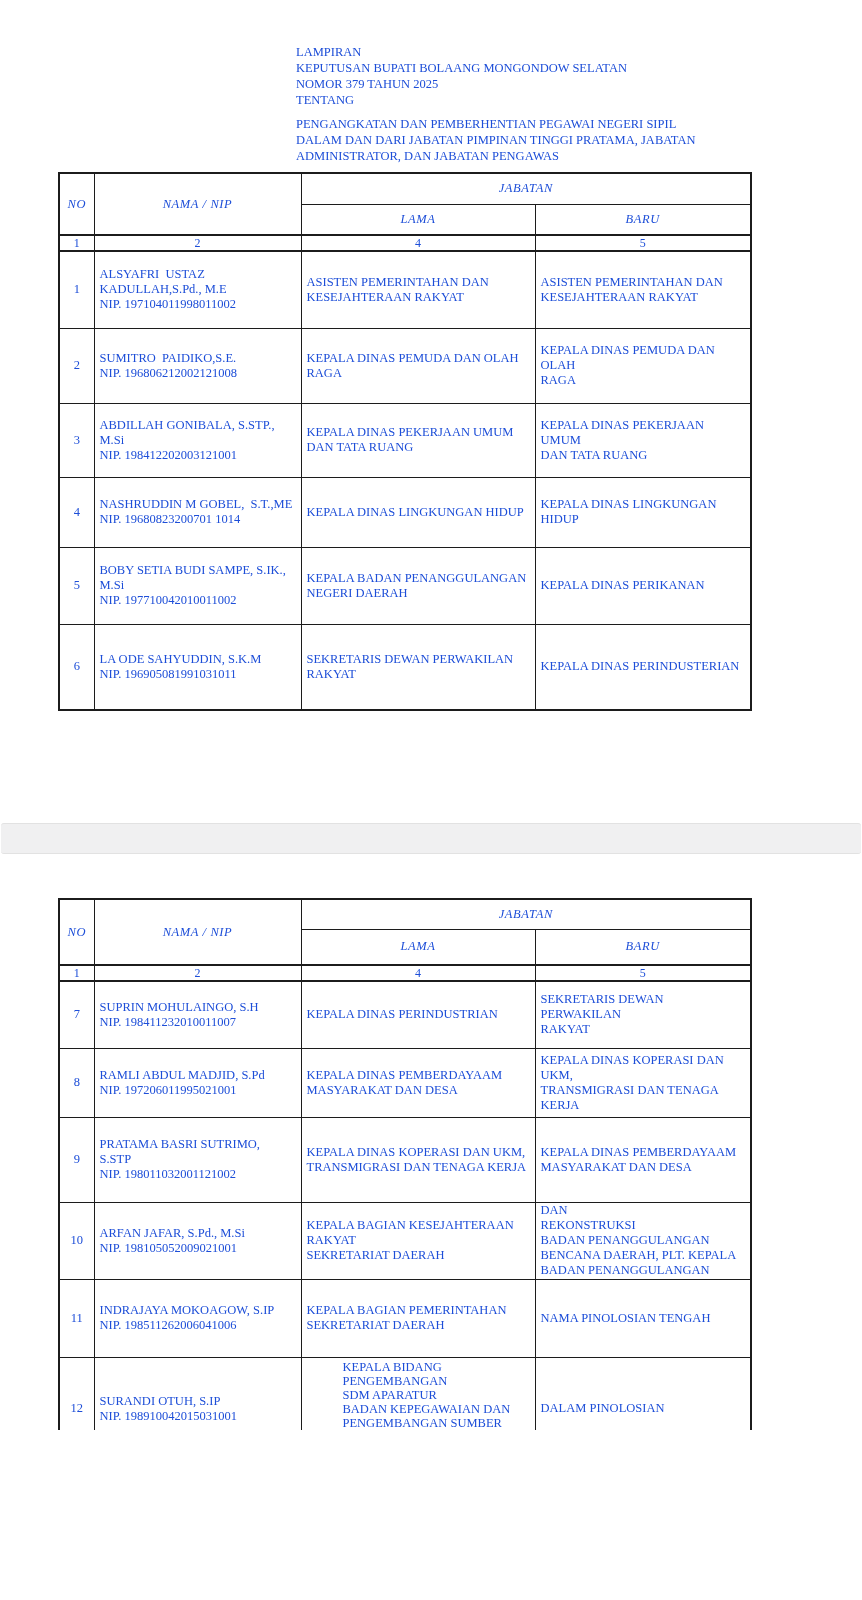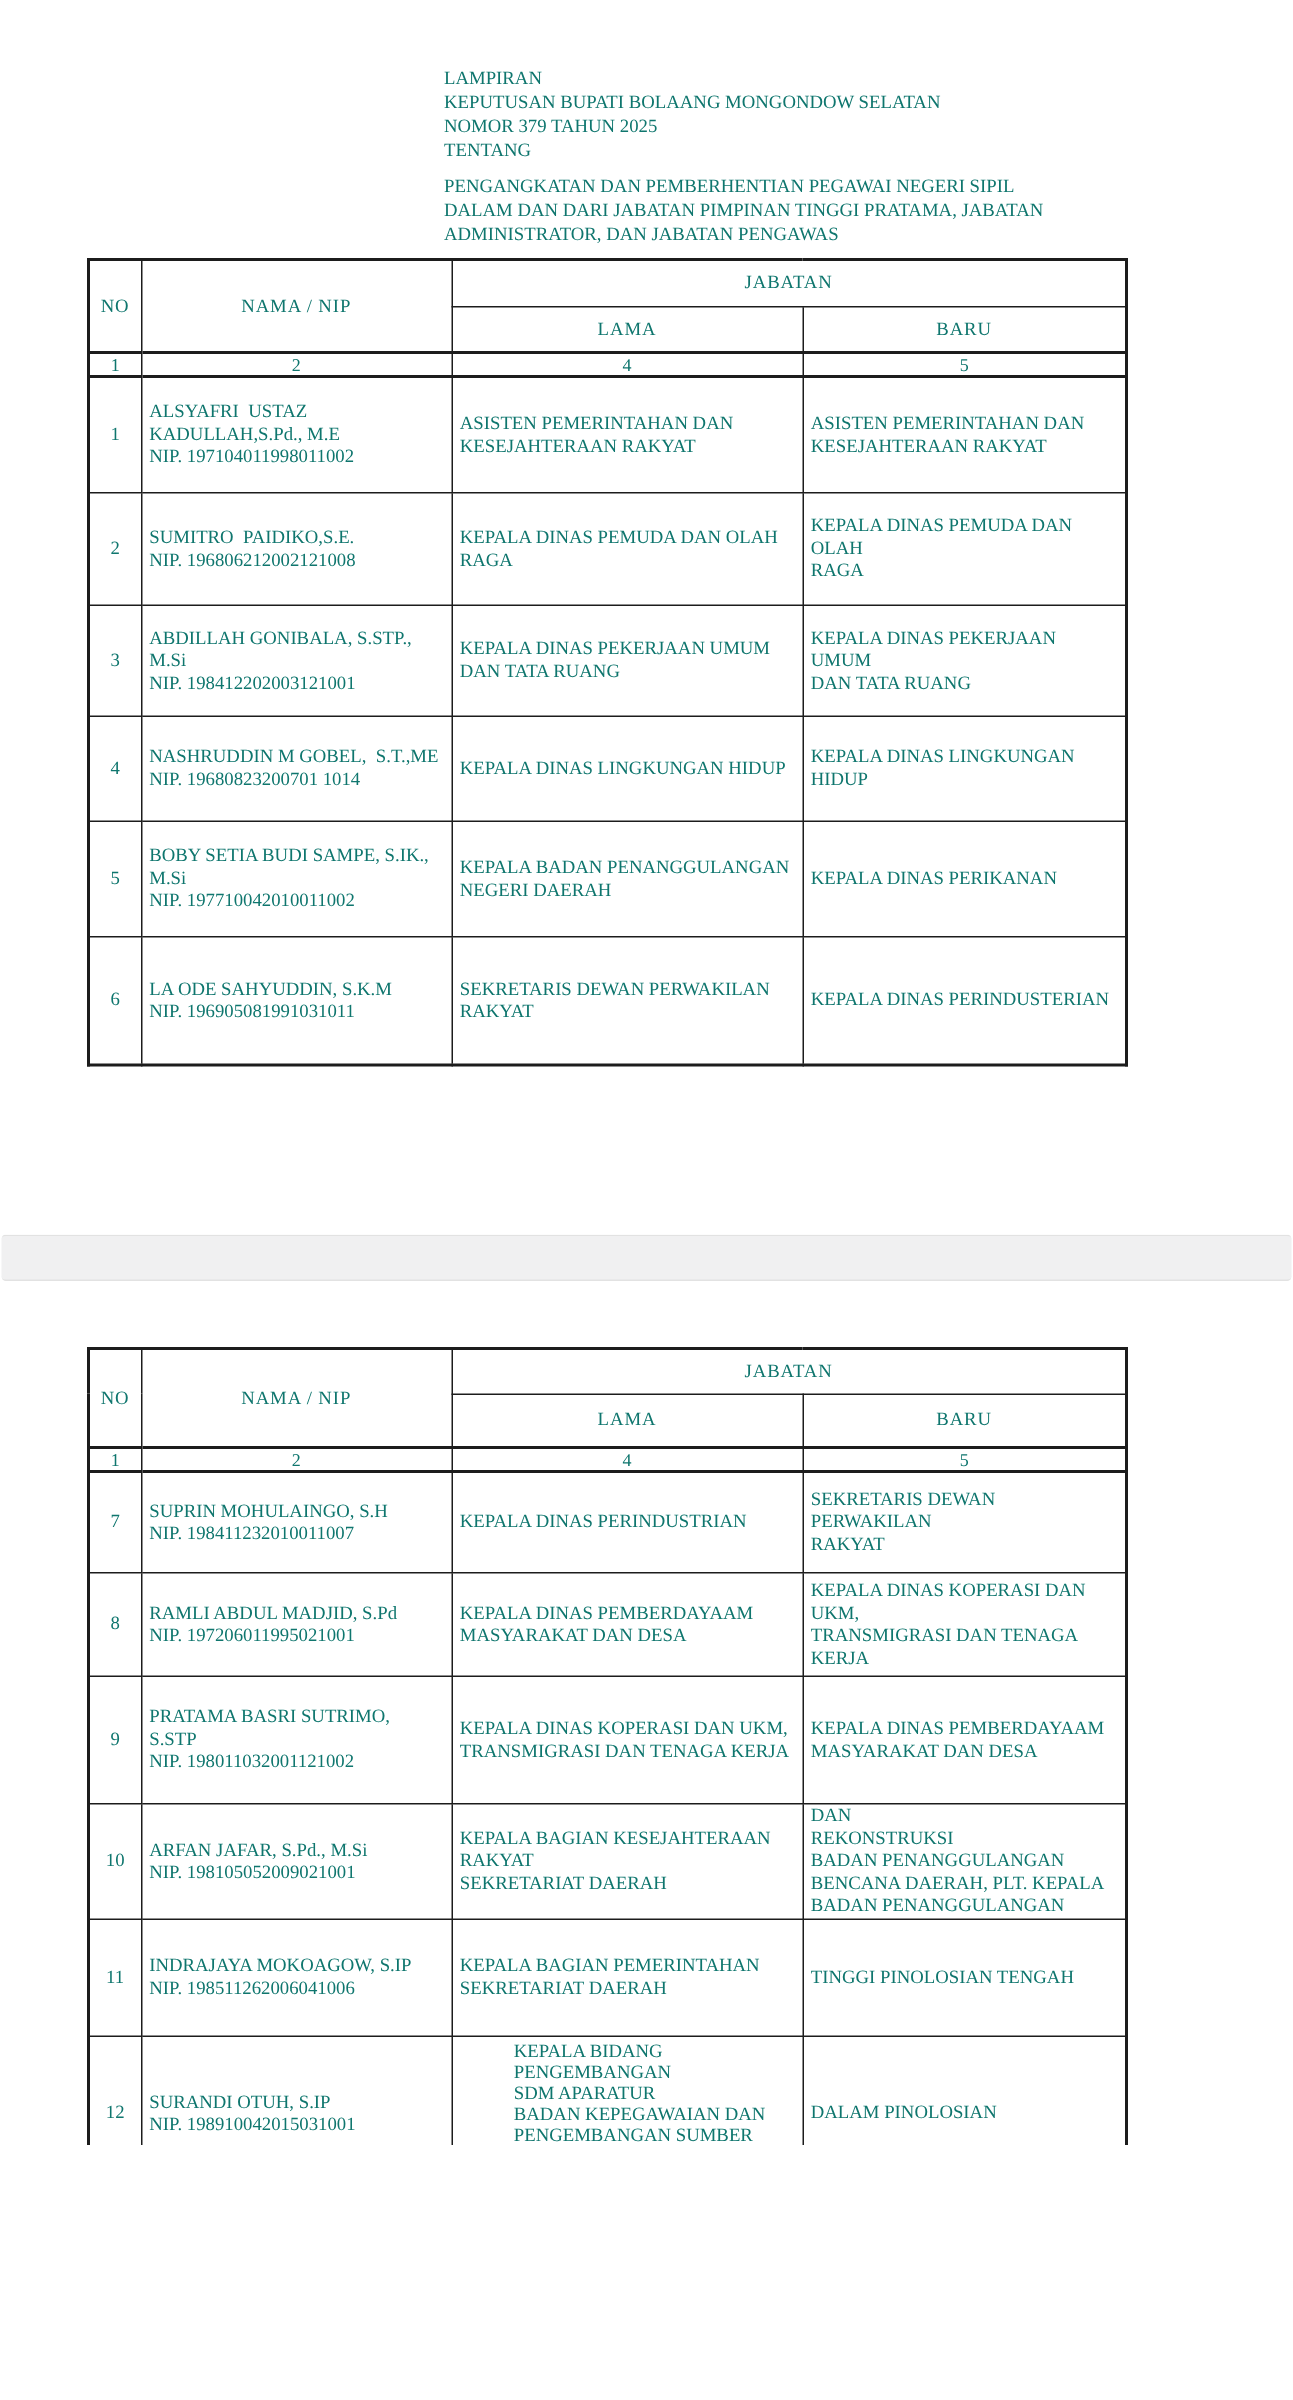--- a/index.html
+++ b/index.html
@@ -1,29 +1,29 @@
 <!DOCTYPE html>
 <html><head>
 <meta charset="utf-8">
 <style>
   html,body{margin:0;padding:0;background:#ffffff;}
   #screen{
     position:relative;width:862px;height:1600px;overflow:hidden;background:#ffffff;
-    font-family:"Liberation Serif","DejaVu Serif",serif;color:#0f766e;
+    font-family:"Liberation Serif","DejaVu Serif",serif;color:#1d4ed8;
   }
   
   .letterhead{position:absolute;left:296px;top:44px;width:455px;font-size:12.5px;line-height:16px;}
   .letterhead .block{white-space:pre-wrap;}
   .letterhead .subject{margin-top:8px;}
   
   table.doc{border-collapse:collapse;table-layout:fixed;border:2px solid #1c1c1c;}
   table.doc td,table.doc th{border:1px solid #1c1c1c;font-weight:normal;font-size:12.5px;
     line-height:15px;vertical-align:middle;padding:0;overflow:hidden;}
   col.c1{width:35px;}col.c2{width:207px;}col.c3{width:234px;}col.c4{width:216px;}
-  th.hd{letter-spacing:0.6px;}
+  th.hd{letter-spacing:0.6px;font-style:italic;}
   tr.numrow td{text-align:center;font-size:12px;border-top-width:2px;border-bottom-width:2px;height:14px;line-height:13px;}
   td.no{text-align:center;}
   td.nm,td.jb{text-align:left;}
   td.nm .inner,td.jb .inner{padding:2px 3px 2px 5px;}
   .pre{white-space:pre-wrap;}
   .tbl1{position:absolute;left:58px;top:172px;}
   
   .page2clip{position:absolute;left:58px;top:898px;width:780px;height:532px;overflow:hidden;}
   .tbl2{border-bottom:none;}
   .tbl2 tr.lastrow td{border-bottom:none;}
@@ -284,21 +284,21 @@
               <div class="inner">
                 <div class="pre">INDRAJAYA MOKOAGOW, S.IP</div>
                 <div>NIP. 198511262006041006</div>
               </div>
             </td>
         <td class="jb">
               <div class="inner pre">KEPALA BAGIAN PEMERINTAHAN
 SEKRETARIAT DAERAH</div>
             </td>
         <td class="jb">
-              <div class="inner pre">TINGGI PINOLOSIAN TENGAH</div>
+              <div class="inner pre">NAMA PINOLOSIAN TENGAH</div>
             </td>
       </tr>
       <tr class="lastrow" style="height:70px">
         <td class="no endcap">12</td>
         <td class="nm endcap">
               <div class="inner">
                 <div class="pre">SURANDI OTUH, S.IP</div>
                 <div>NIP. 198910042015031001</div>
               </div>
             </td>

